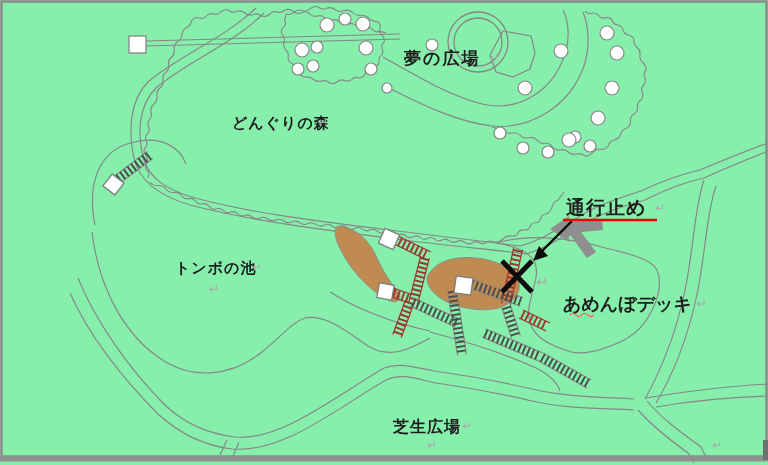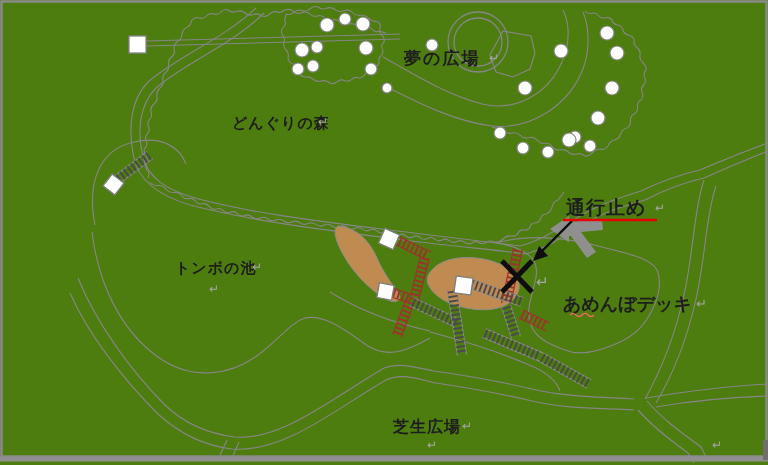--- a/index.html
+++ b/index.html
@@ -1,16 +1,16 @@
 <!DOCTYPE html>
 <html><head>
 <meta charset="utf-8">
 <style>
   html,body{margin:0;padding:0;background:#fff;}
-  #stage{position:relative;width:768px;height:465px;background:#4d7c0f;overflow:hidden;
+  #stage{position:relative;width:768px;height:465px;background:#86efac;overflow:hidden;
          font-family:"Liberation Sans",sans-serif;}
   svg text{font-family:"Liberation Sans",sans-serif;}
   .maplabel{font-weight:bold;fill:#1d1d1d;}
   .pmark{fill:#a8a8a8;font-weight:normal;}
 </style>
 </head>
 <body>
 
 <div id="stage">
 <svg id="map" width="768" height="465" viewBox="0 0 768 465">

